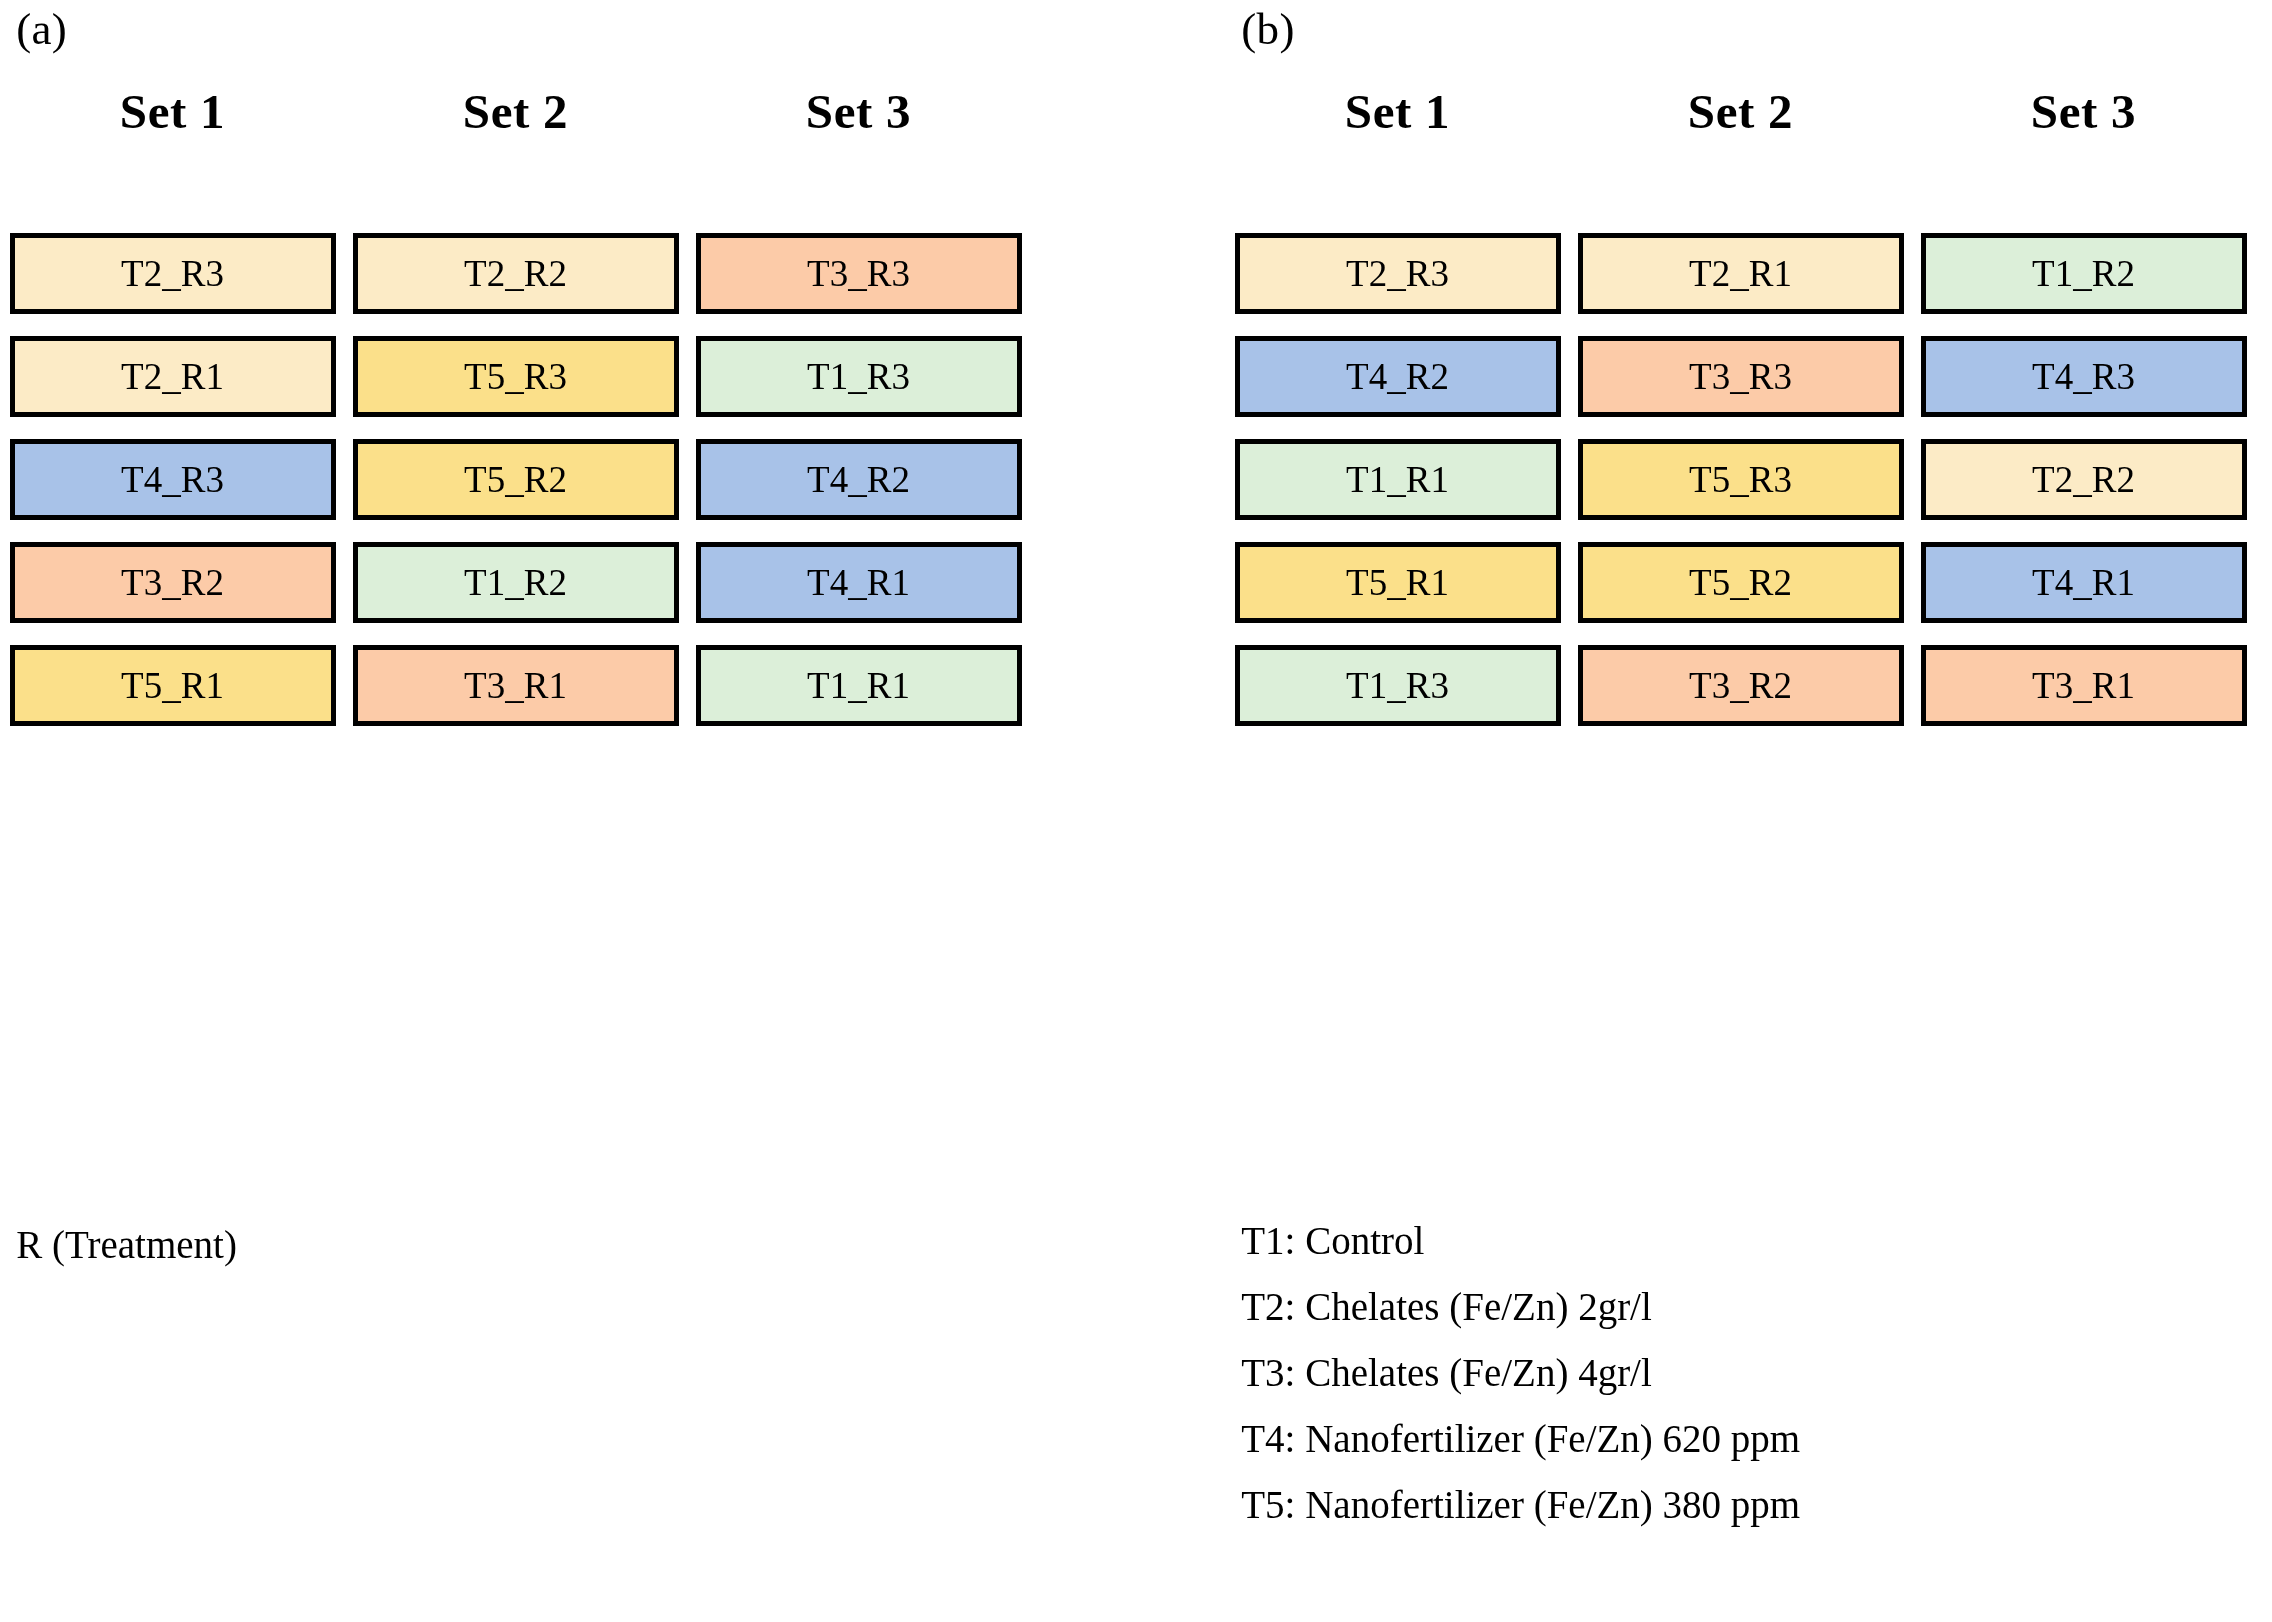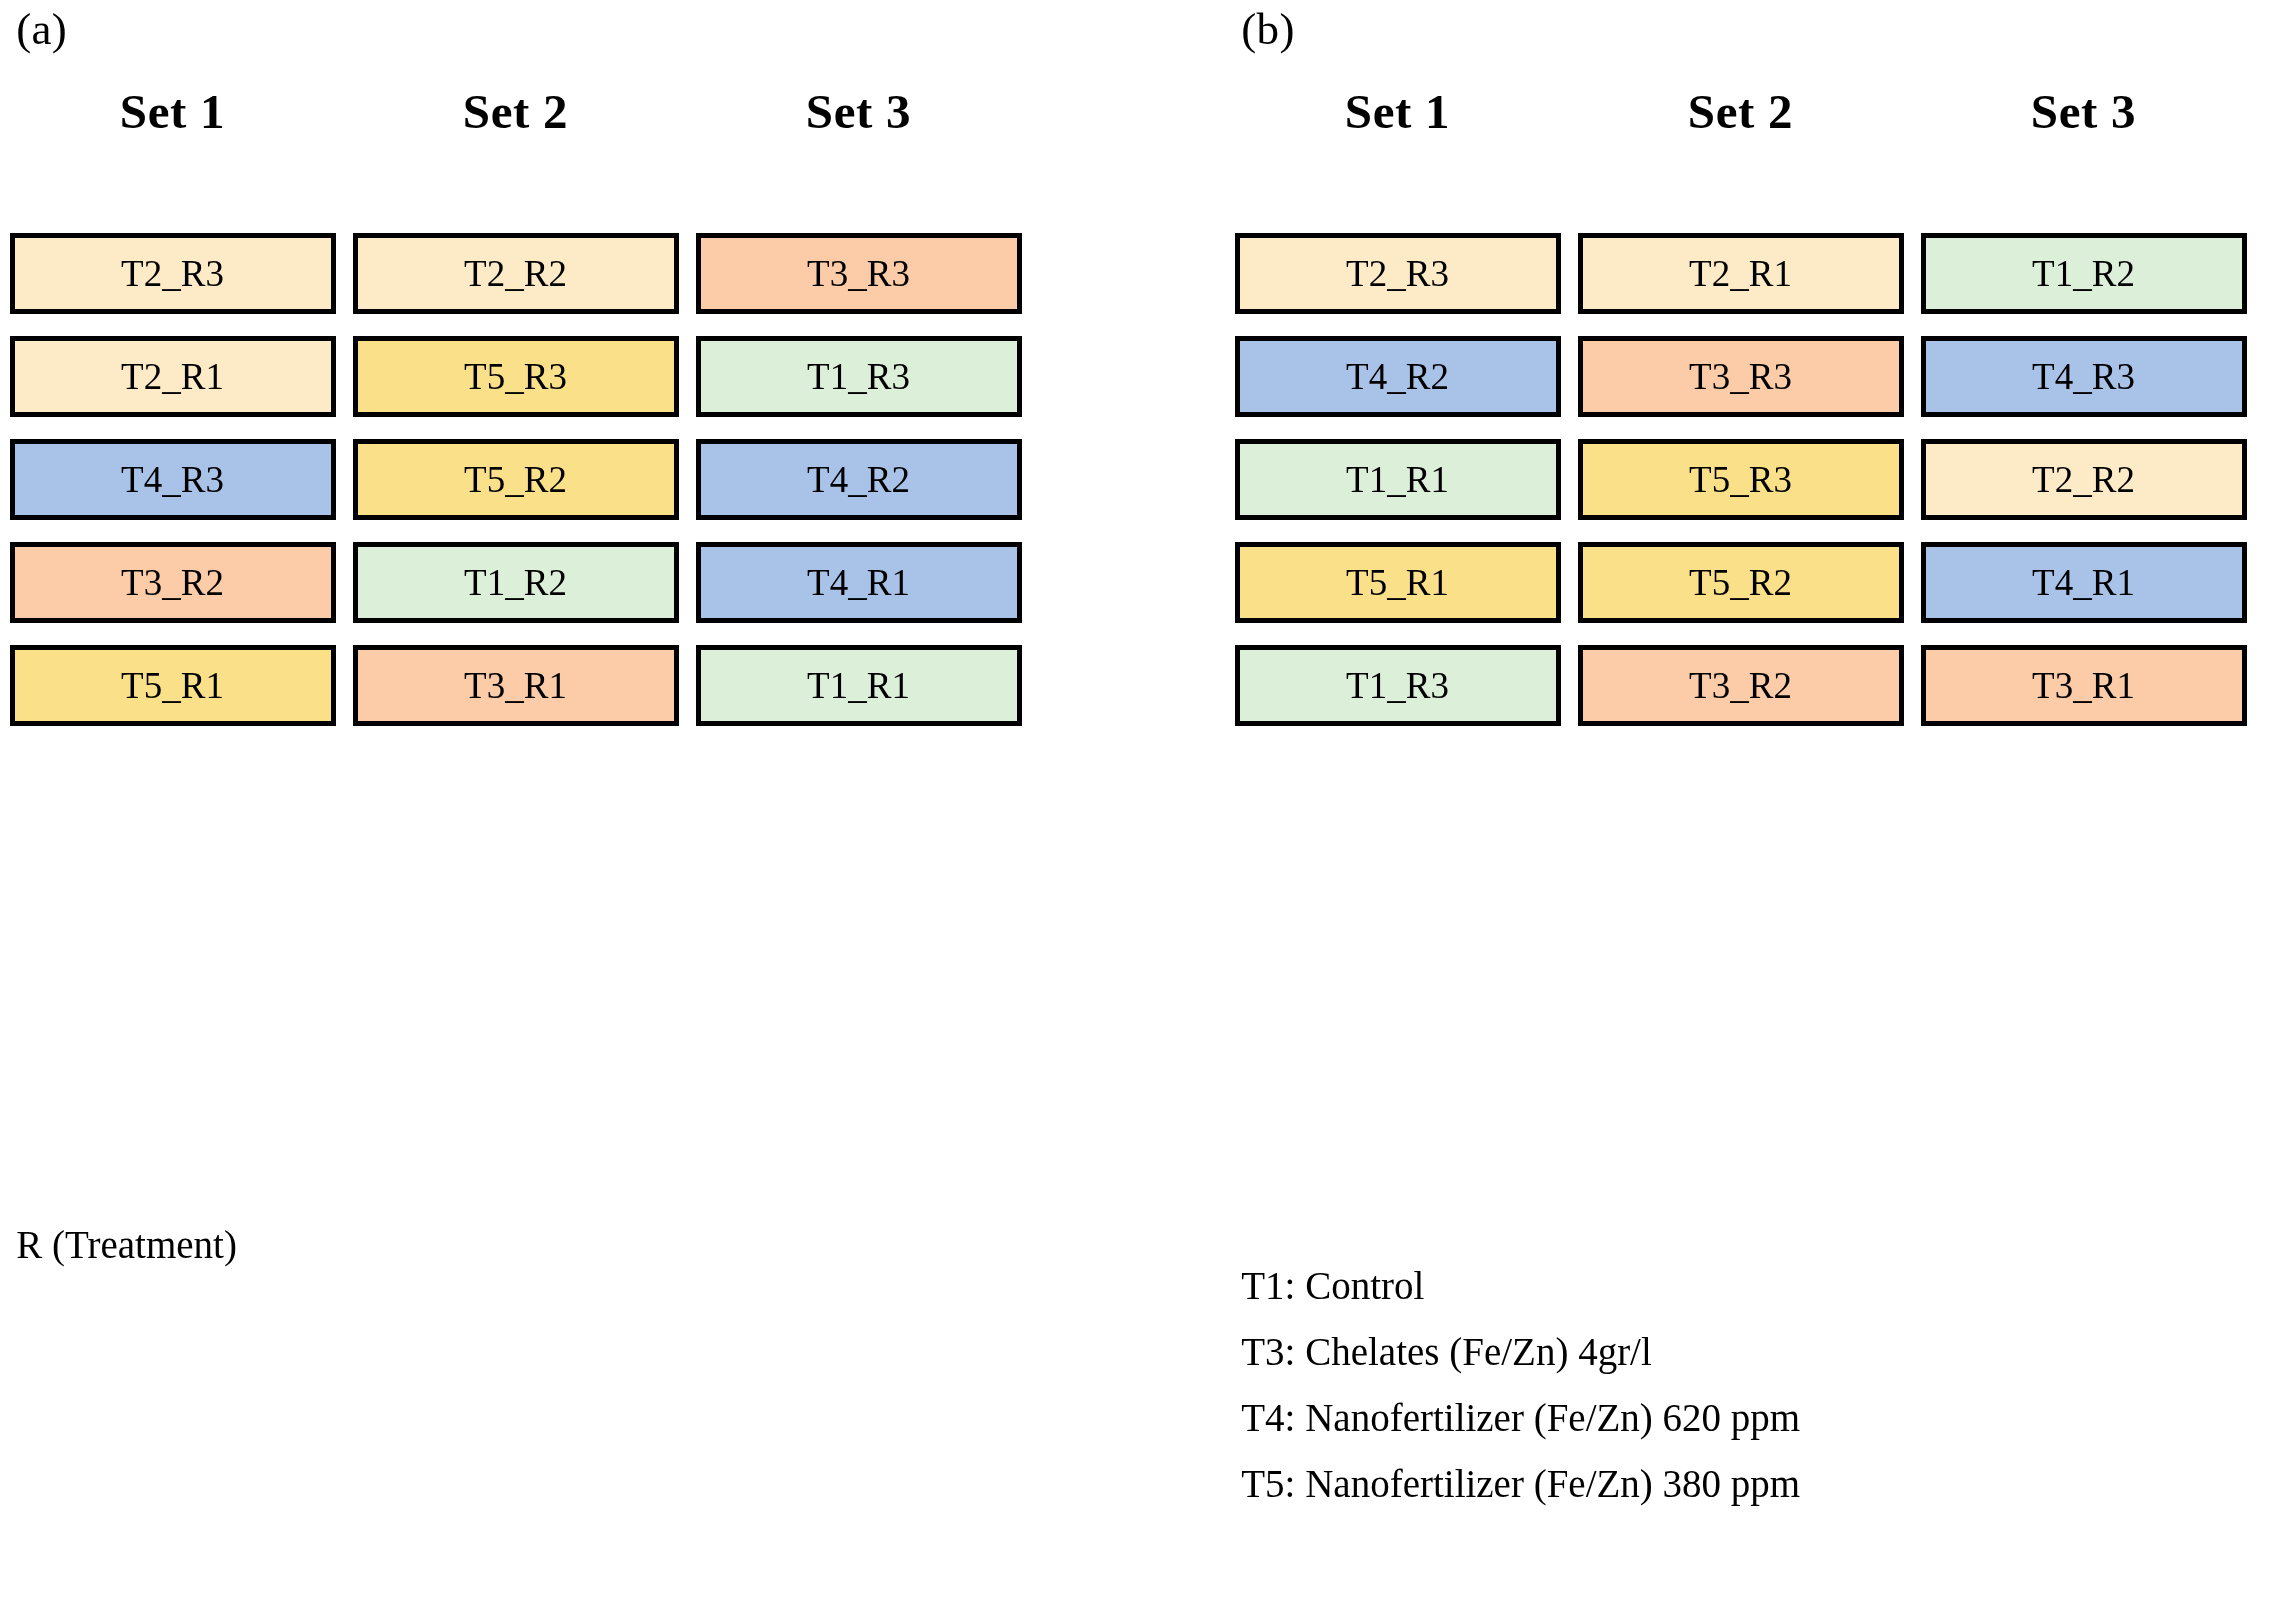--- a/index.html
+++ b/index.html
@@ -94,21 +94,21 @@
     width: 1006px;
   }
   .legend-line {
     font-size: 39px;
     line-height: 1;
     margin-bottom: 30px;
     white-space: nowrap;
   }
   .legend-line:last-child { margin-bottom: 0; }
 
-  .panel-b .legend { top: 1266px; }
+  .panel-b .legend { top: 1221px; }
   .panel-b .legend-line { margin-bottom: 27px; }
 </style>
 </head>
 <body style="background-color: rgb(255, 255, 255);">
 
 <div class="figure">
 
   <div class="panel panel-a">
     <div class="panel-tag">(a)</div>
 
@@ -175,20 +175,21 @@
         <div class="plot-box" style="background-color: rgb(220, 239, 217);">T1_R2</div>
         <div class="plot-box" style="background-color: rgb(168, 194, 232);">T4_R3</div>
         <div class="plot-box" style="background-color: rgb(252, 235, 198);">T2_R2</div>
         <div class="plot-box" style="background-color: rgb(168, 194, 232);">T4_R1</div>
         <div class="plot-box" style="background-color: rgb(252, 203, 168);">T3_R1</div>
       </div>
     </div>
 
     <div class="legend">
       <div class="legend-line">T1: Control</div>
+      <div class="legend-line">T2: Chelates (Fe/Zn) 2gr/l</div>
       <div class="legend-line">T3: Chelates (Fe/Zn) 4gr/l</div>
       <div class="legend-line">T4: Nanofertilizer (Fe/Zn) 620 ppm</div>
       <div class="legend-line">T5: Nanofertilizer (Fe/Zn) 380 ppm</div>
     </div>
   </div>
 
 </div>
 
 
 </body></html>

